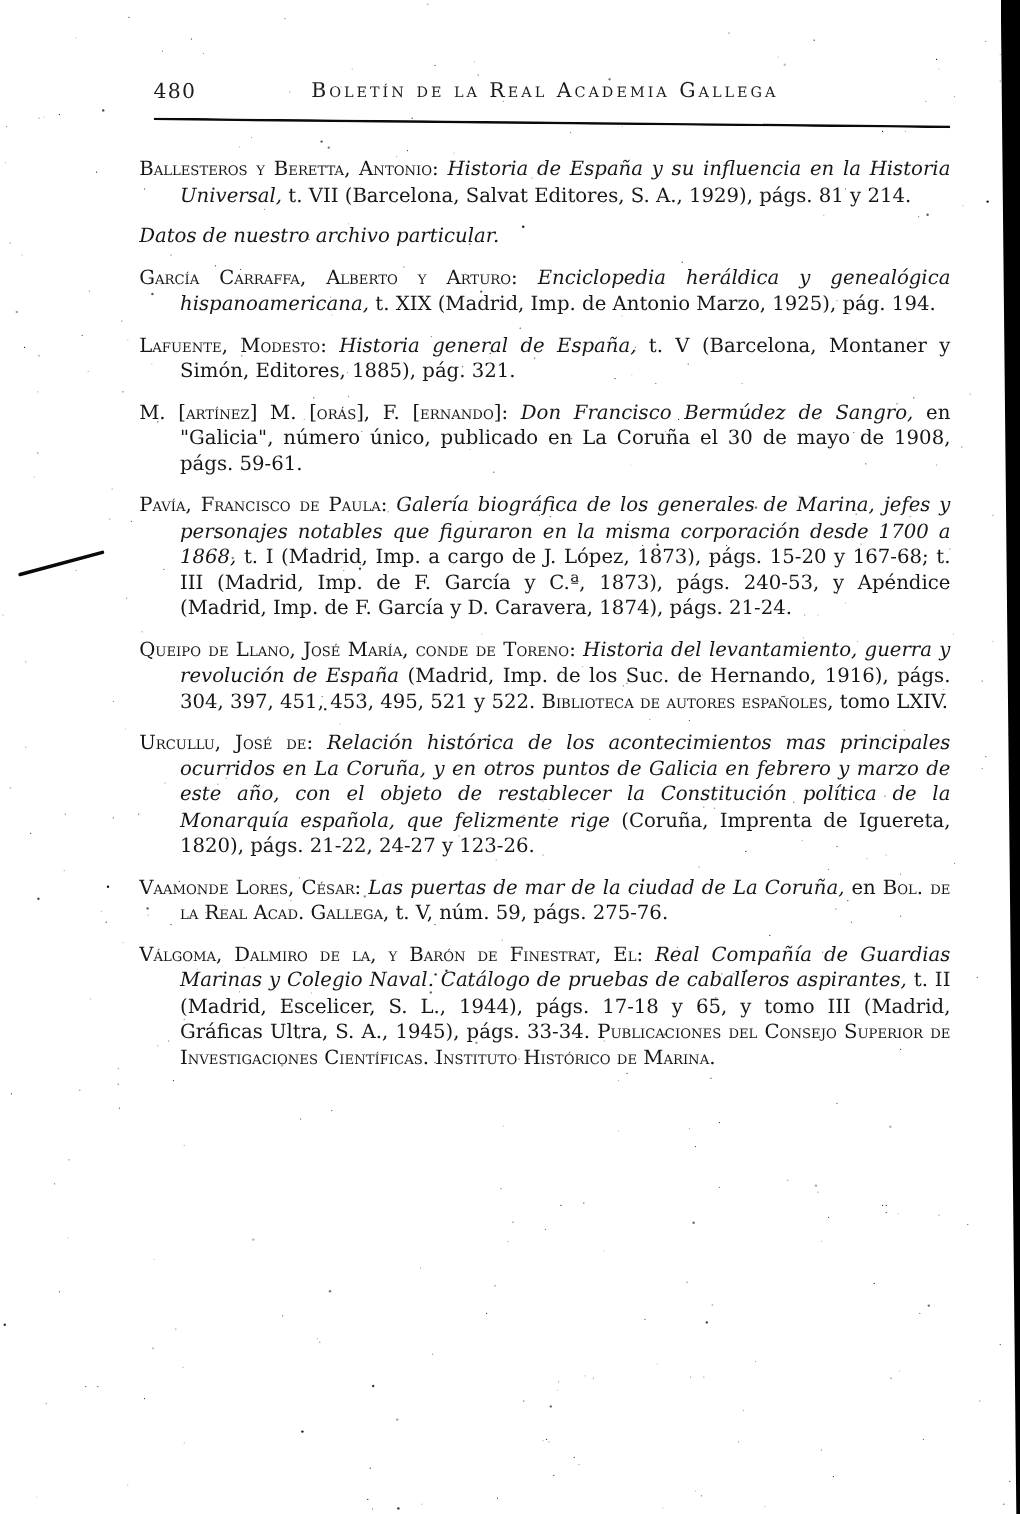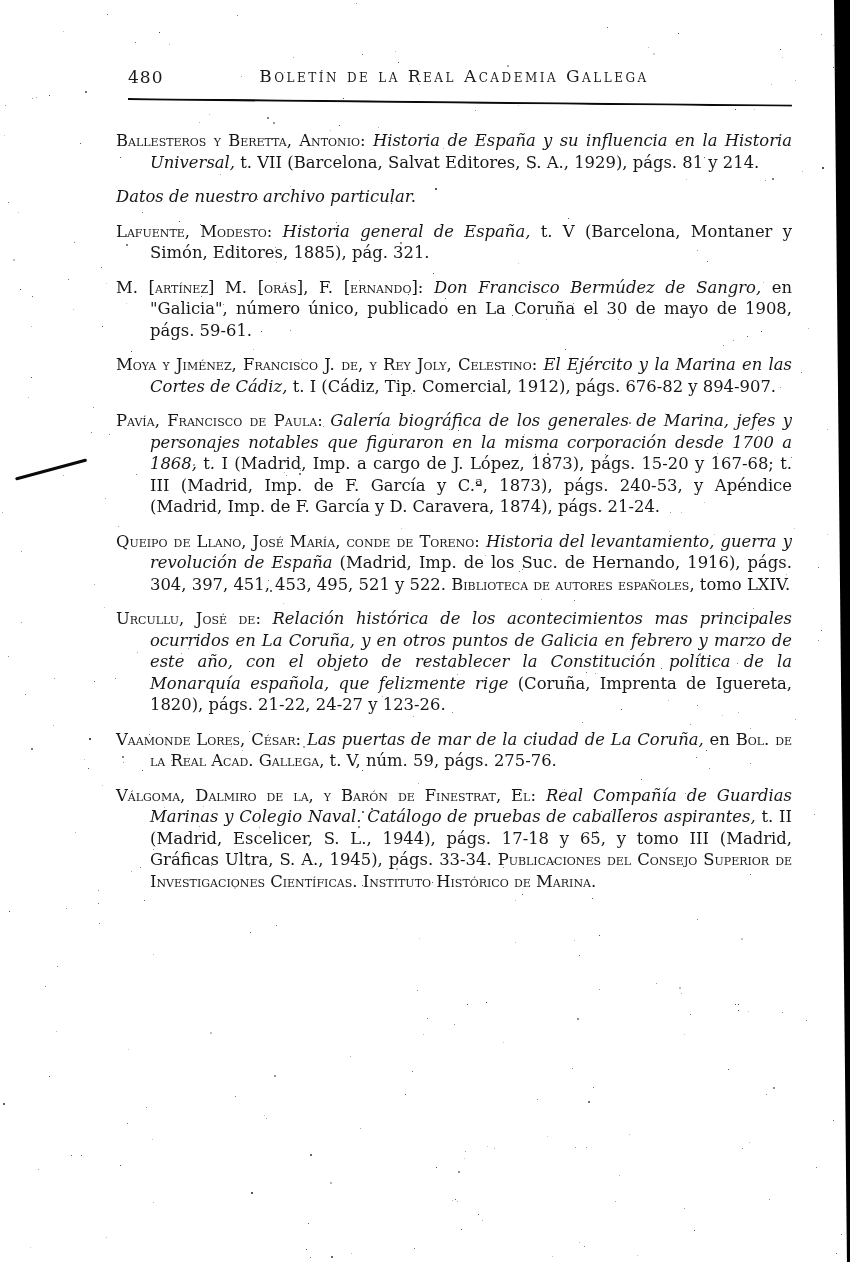--- a/index.html
+++ b/index.html
@@ -54,23 +54,23 @@
   <div class="header">
     <span class="pagenum">480</span>
     <div class="running-title">Boletín de la Real Academia Gallega</div>
   </div>
 
   <div class="header-rule"></div>
 
   <main class="content">
       <p class="entry"><span class="seg-sc">Ballesteros y Beretta, Antonio: </span><span class="seg-i">Historia de España y su influencia en la Historia Universal,</span><span class="seg-r"> t. VII (Barcelona, Salvat Editores, S. A., 1929), págs. 81 y 214.</span></p>
       <p class="note"><span class="seg-i">Datos de nuestro archivo particular.</span></p>
+      <p class="entry"><span class="seg-sc">García Carraffa, Alberto y Arturo: </span><span class="seg-i">Enciclopedia heráldica y genealógica hispanoamericana,</span><span class="seg-r"> t. XIX (Madrid, Imp. de Antonio Marzo, 1925), pág. 194.</span></p>
       <p class="entry"><span class="seg-sc">Lafuente, Modesto: </span><span class="seg-i">Historia general de España,</span><span class="seg-r"> t. V (Barcelona, Montaner y Simón, Editores, 1885), pág. 321.</span></p>
       <p class="entry"><span class="seg-sc">M. [artínez] M. [orás], F. [ernando]: </span><span class="seg-i">Don Francisco Bermúdez de Sangro,</span><span class="seg-r"> en "Galicia", número único, publicado en La Coruña el 30 de mayo de 1908, págs. 59-61.</span></p>
-      <p class="entry"><span class="seg-sc">Moya y Jiménez, Francisco J. de, y Rey Joly, Celestino: </span><span class="seg-i">El Ejército y la Marina en las Cortes de Cádiz,</span><span class="seg-r"> t. I (Cádiz, Tip. Comercial, 1912), págs. 676-82 y 894-907.</span></p>
       <p class="entry"><span class="seg-sc">Pavía, Francisco de Paula: </span><span class="seg-i">Galería biográfica de los generales de Marina, jefes y personajes notables que figuraron en la misma corporación desde 1700 a 1868,</span><span class="seg-r"> t. I (Madrid, Imp. a cargo de J. López, 1873), págs. 15-20 y 167-68; t. III (Madrid, Imp. de F. García y C.ª, 1873), págs. 240-53, y Apéndice (Madrid, Imp. de F. García y D. Caravera, 1874), págs. 21-24.</span></p>
       <p class="entry"><span class="seg-sc">Queipo de Llano, José María, conde de Toreno: </span><span class="seg-i">Historia del levantamiento, guerra y revolución de España</span><span class="seg-r"> (Madrid, Imp. de los Suc. de Hernando, 1916), págs. 304, 397, 451, 453, 495, 521 y 522. </span><span class="seg-sc">Biblioteca de autores españoles,</span><span class="seg-r"> tomo LXIV.</span></p>
       <p class="entry"><span class="seg-sc">Urcullu, José de: </span><span class="seg-i">Relación histórica de los acontecimientos mas principales ocurridos en La Coruña, y en otros puntos de Galicia en febrero y marzo de este año, con el objeto de restablecer la Constitución política de la Monarquía española, que felizmente rige</span><span class="seg-r"> (Coruña, Imprenta de Iguereta, 1820), págs. 21-22, 24-27 y 123-26.</span></p>
       <p class="entry"><span class="seg-sc">Vaamonde Lores, César: </span><span class="seg-i">Las puertas de mar de la ciudad de La Coruña,</span><span class="seg-r"> en </span><span class="seg-sc">Bol. de la Real Acad. Gallega,</span><span class="seg-r"> t. V, núm. 59, págs. 275-76.</span></p>
       <p class="entry"><span class="seg-sc">Válgoma, Dalmiro de la, y Barón de Finestrat, El: </span><span class="seg-i">Real Compañía de Guardias Marinas y Colegio Naval. Catálogo de pruebas de caballeros aspirantes,</span><span class="seg-r"> t. II (Madrid, Escelicer, S. L., 1944), págs. 17-18 y 65, y tomo III (Madrid, Gráficas Ultra, S. A., 1945), págs. 33-34. </span><span class="seg-sc">Publicaciones del Consejo Superior de Investigaciones Científicas. Instituto Histórico de Marina.</span></p>
     </main>
 
   <div class="pen-mark"></div>
   <div class="edge-strip"></div>
   <div class="scan-noise">

